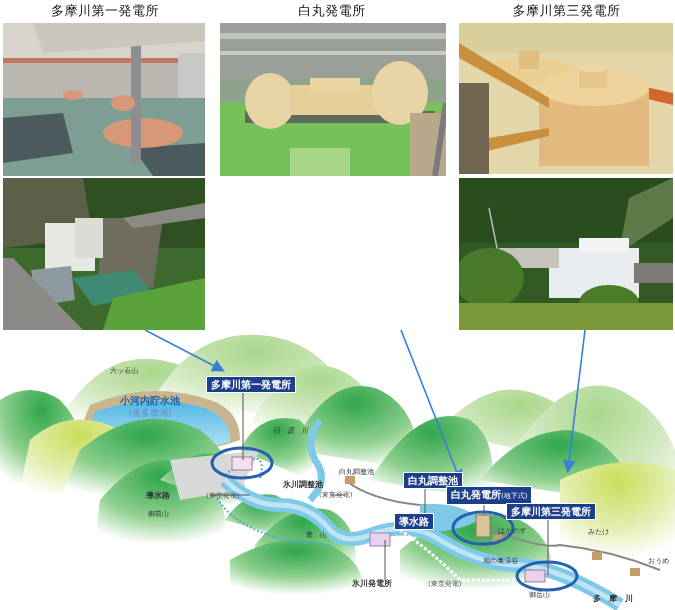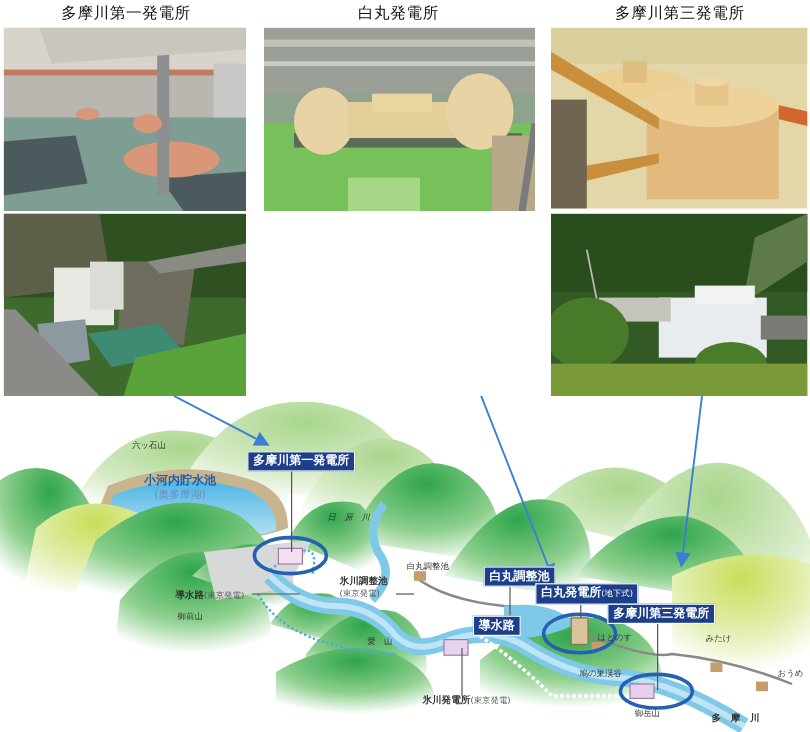--- a/index.html
+++ b/index.html
@@ -7,21 +7,21 @@
   .title{position:absolute;top:2px;font-size:13px;color:#111;text-align:center;font-weight:normal;letter-spacing:0.5px;}
   .photo{position:absolute;overflow:hidden;}
   .photo svg{display:block;width:100%;height:100%;}
   #map{position:absolute;left:0;top:330px;width:675px;height:280px;}
   .lbl{position:absolute;background:#1c3f8c;color:#fff;font-size:10px;font-weight:bold;padding:1px 4px;white-space:nowrap;line-height:13px;border:1px solid #fff;}
   .lbl .sub{font-size:7px;font-weight:normal;}
   .txt{position:absolute;font-size:7px;color:#333;white-space:nowrap;}
   .txt.big{font-size:10px;color:#1c5fa8;font-weight:bold;text-align:center;line-height:12px;}
   .txt.big .sub2{display:block;font-weight:normal;color:#6a8fbf;font-size:9px;}
   .txt.dark{font-size:8px;font-weight:bold;color:#333;}
-  .txt.dark .sub3{font-weight:normal;color:#555;font-size:7px;}
+  .txt.dark .sub3{font-weight:normal;color:#555;font-size:7px;margin-left:36px;}
 </style>
 </head>
 <body>
 
 <div class="title" style="left:0;width:210px;">多摩川第一発電所</div>
 <div class="title" style="left:218px;width:228px;">白丸発電所</div>
 <div class="title" style="left:458px;width:217px;">多摩川第三発電所</div>
 
 <div class="photo" style="left:3px;top:23px;width:202px;height:153px;">
   <svg viewBox="0 0 202 153" preserveAspectRatio="none">

